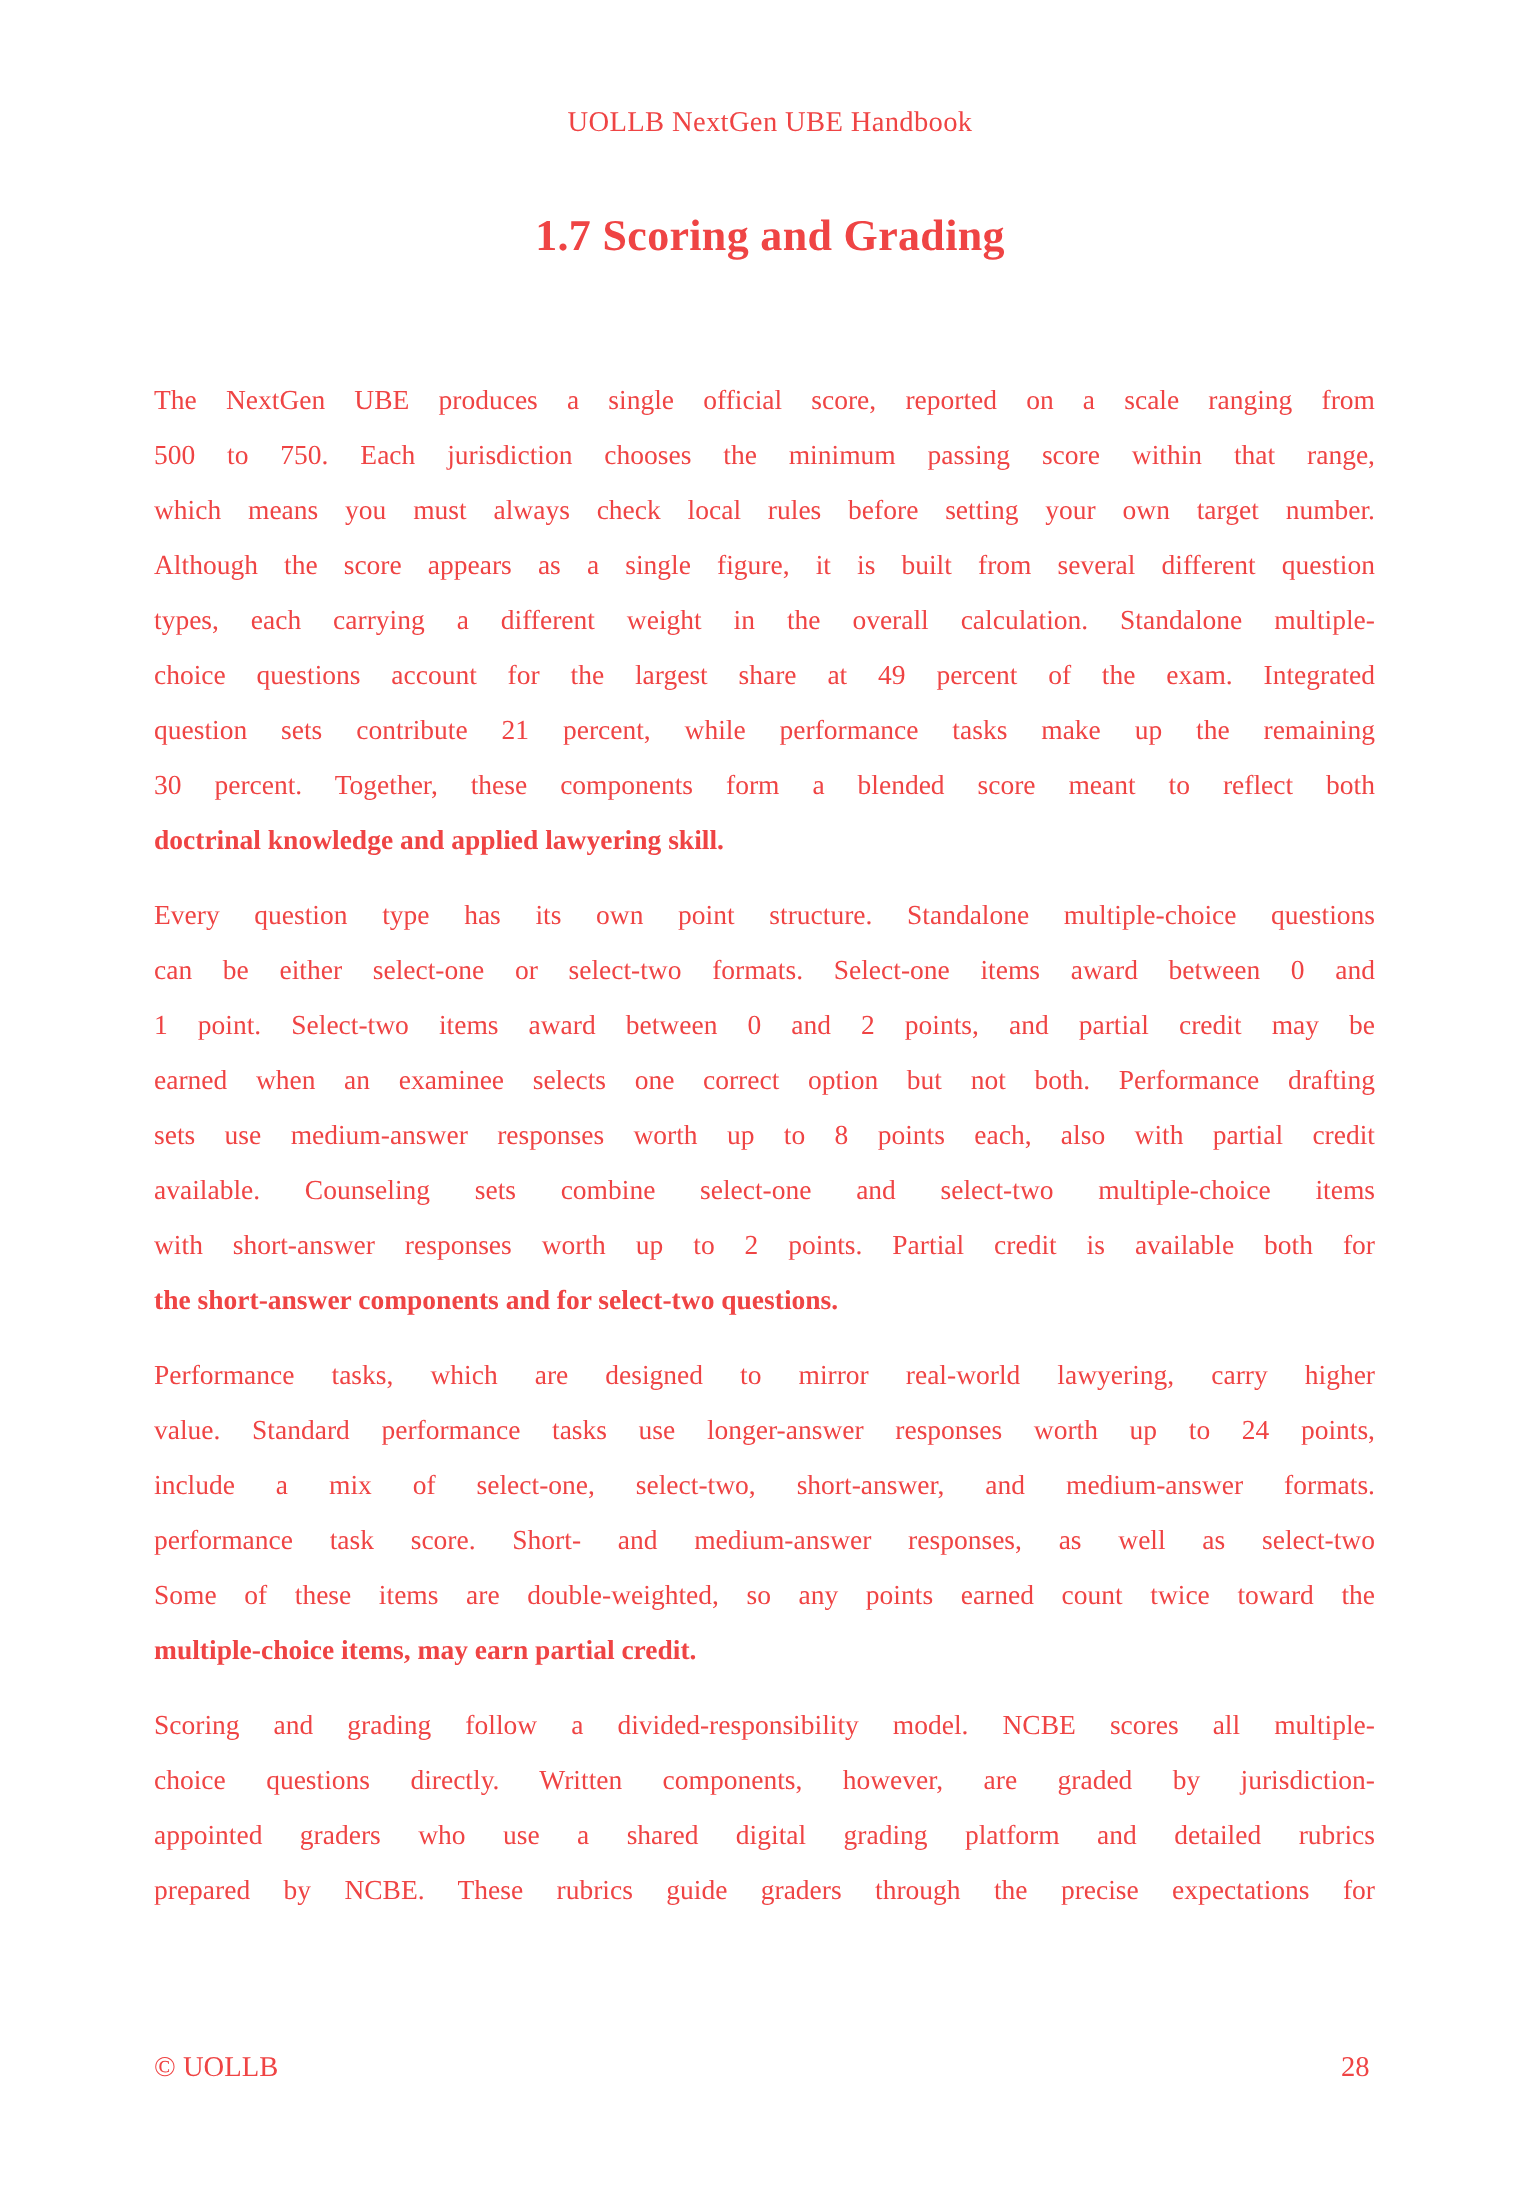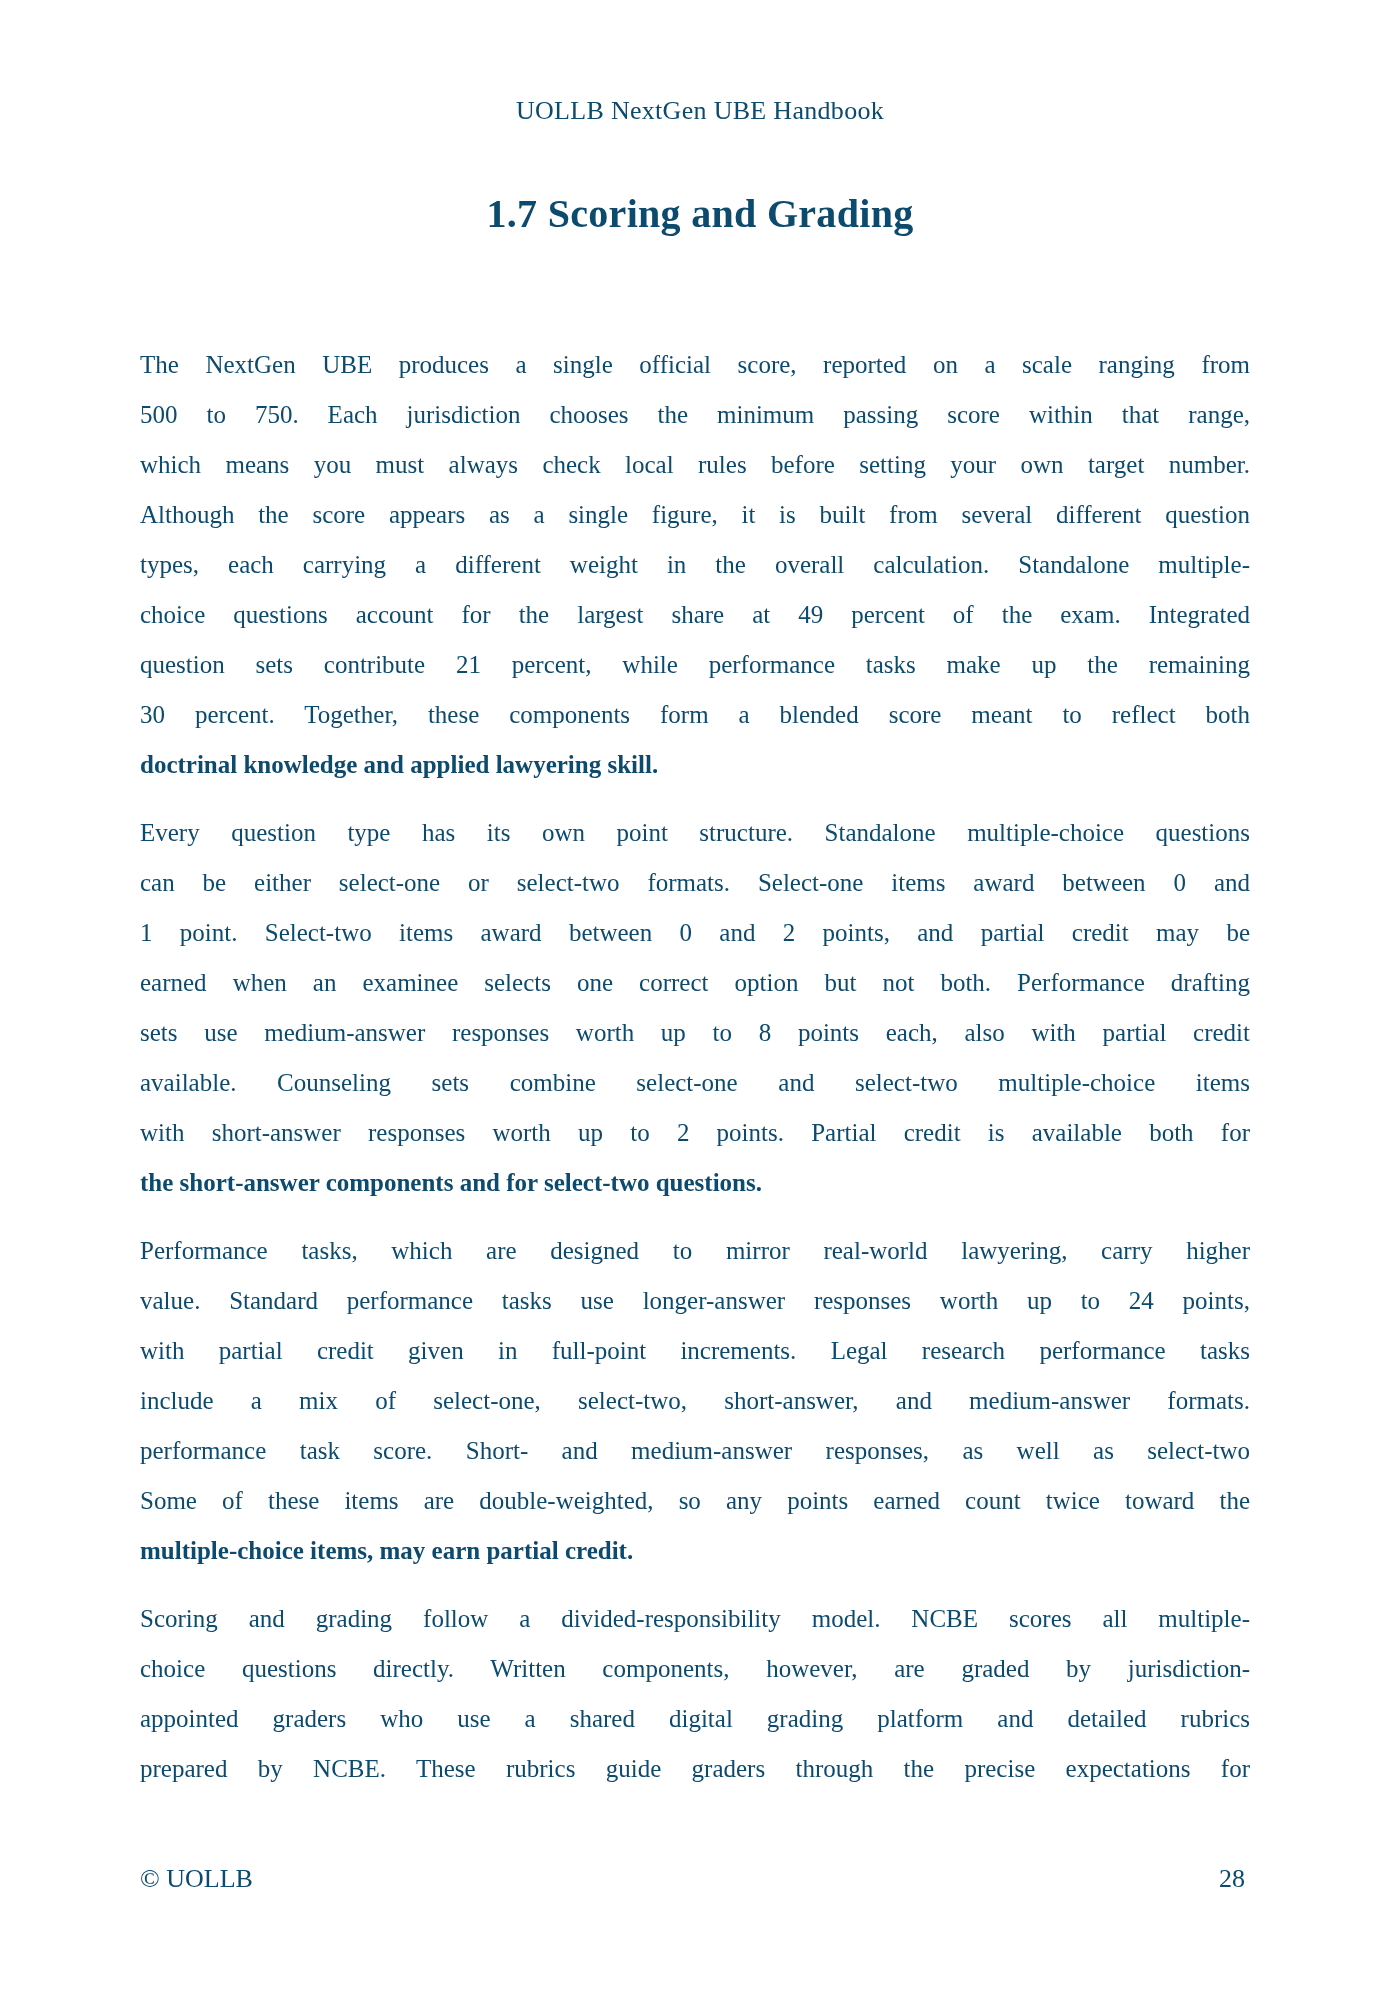--- a/index.html
+++ b/index.html
@@ -5,21 +5,21 @@
   html, body {
     margin: 0;
     padding: 0;
     background: #ffffff;
   }
   .page {
     position: relative;
     width: 1400px;
     height: 2000px;
     background: #ffffff;
-    color: #0c4a6e;
+    color: #ef4444;
     font-family: "Liberation Serif", serif;
     overflow: hidden;
   }
   .running-header {
     position: absolute;
     top: 96px;
     left: 0;
     width: 100%;
     text-align: center;
     font-size: 26px;
@@ -97,21 +97,20 @@
       <div class="line">earned when an examinee selects one correct option but not both. Performance drafting</div>
       <div class="line">sets use medium-answer responses worth up to 8 points each, also with partial credit</div>
       <div class="line">available. Counseling sets combine select-one and select-two multiple-choice items</div>
       <div class="line">with short-answer responses worth up to 2 points. Partial credit is available both for</div>
       <div class="line last">the short-answer components and for select-two questions.</div>
     </div>
 
     <div class="para">
       <div class="line">Performance tasks, which are designed to mirror real-world lawyering, carry higher</div>
       <div class="line">value. Standard performance tasks use longer-answer responses worth up to 24 points,</div>
-      <div class="line">with partial credit given in full-point increments. Legal research performance tasks</div>
       <div class="line">include a mix of select-one, select-two, short-answer, and medium-answer formats.</div>
       <div class="line">performance task score. Short- and medium-answer responses, as well as select-two</div>
       <div class="line">Some of these items are double-weighted, so any points earned count twice toward the</div>
       <div class="line last">multiple-choice items, may earn partial credit.</div>
     </div>
 
     <div class="para">
       <div class="line">Scoring and grading follow a divided-responsibility model. NCBE scores all multiple-</div>
       <div class="line">choice questions directly. Written components, however, are graded by jurisdiction-</div>
       <div class="line">appointed graders who use a shared digital grading platform and detailed rubrics</div>

